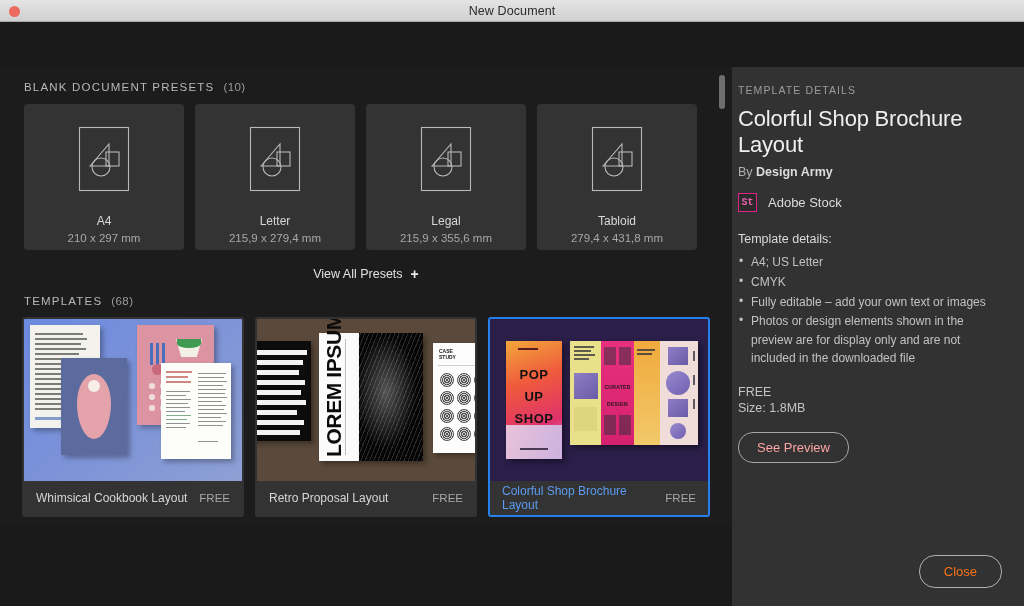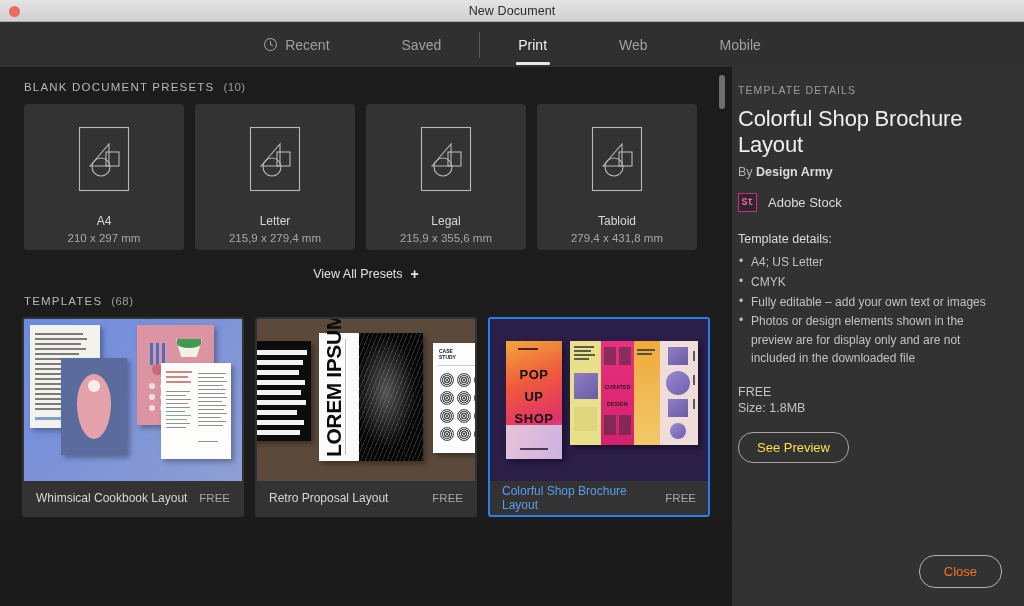--- a/index.html
+++ b/index.html
@@ -189,21 +189,21 @@
     list-style: none; position: relative; padding-left: 13px;
     font-size: 12px; color: #c2c2c2; line-height: 1.55; margin-bottom: 1px;
   }
   .bullets li::before {
     content: "•"; position: absolute; left: 1px; top: -1px; color: #c2c2c2; font-size: 12px;
   }
   .free-line { font-size: 12.5px; color: #c4c4c4; margin-top: 17px; }
   .size-line { font-size: 12.5px; color: #c4c4c4; margin-top: 2px; }
   .preview-btn {
     margin-top: 17px; padding: 7px 18px; border-radius: 15px;
-    border: 1px solid #a6a6a6; background: transparent; color: #fde047;
+    border: 1px solid #a6a6a6; background: transparent; color: #fca5a5;
     font-size: 13px; font-family: "Liberation Sans", sans-serif; cursor: default;
   }
   .action-row {
     position: absolute; right: 22px; bottom: 18px; display: flex; gap: 12px; align-items: center;
   }
   .close-btn {
     padding: 8px 24px; border-radius: 16px; border: 1px solid #b0b0b0;
     background: transparent; color: #f97316; font-size: 13px;
     font-family: "Liberation Sans", sans-serif; cursor: default; margin-top: 20px;
   }
@@ -218,46 +218,20 @@
 
 <div class="window">
 
   <div class="titlebar">
     <div class="traffic">
       <span class="dot"></span>
     </div>
     <span class="titlebar-title">New Document</span>
   </div>
 
-  <div class="tabbar">
-    <div class="tabs">
-      <div class="tab">
-        <span>
-          <svg class="clock-icon" viewBox="0 0 16 16" fill="none" stroke="#a0a0a0" stroke-width="1.1">
-            <circle cx="8" cy="8" r="6.4"></circle>
-              <path d="M8 4.2V8l2.6 1.7"></path>
-          </svg>
-        </span>
-        <span>Recent</span>
-      </div>
-      <div class="tab">
-        <span>Saved</span>
-      </div>
-      <div class="tab-sep"></div>
-      <div class="tab active">
-        <span>Print</span>
-      </div>
-      <div class="tab">
-        <span>Web</span>
-      </div>
-      <div class="tab">
-        <span>Mobile</span>
-      </div>
-    </div>
-  </div>
 
   <div class="main">
 
     <div class="left-pane">
 
       <div class="section-head">
         <span>BLANK DOCUMENT PRESETS</span>
         <span class="count">(10)</span>
       </div>
 

